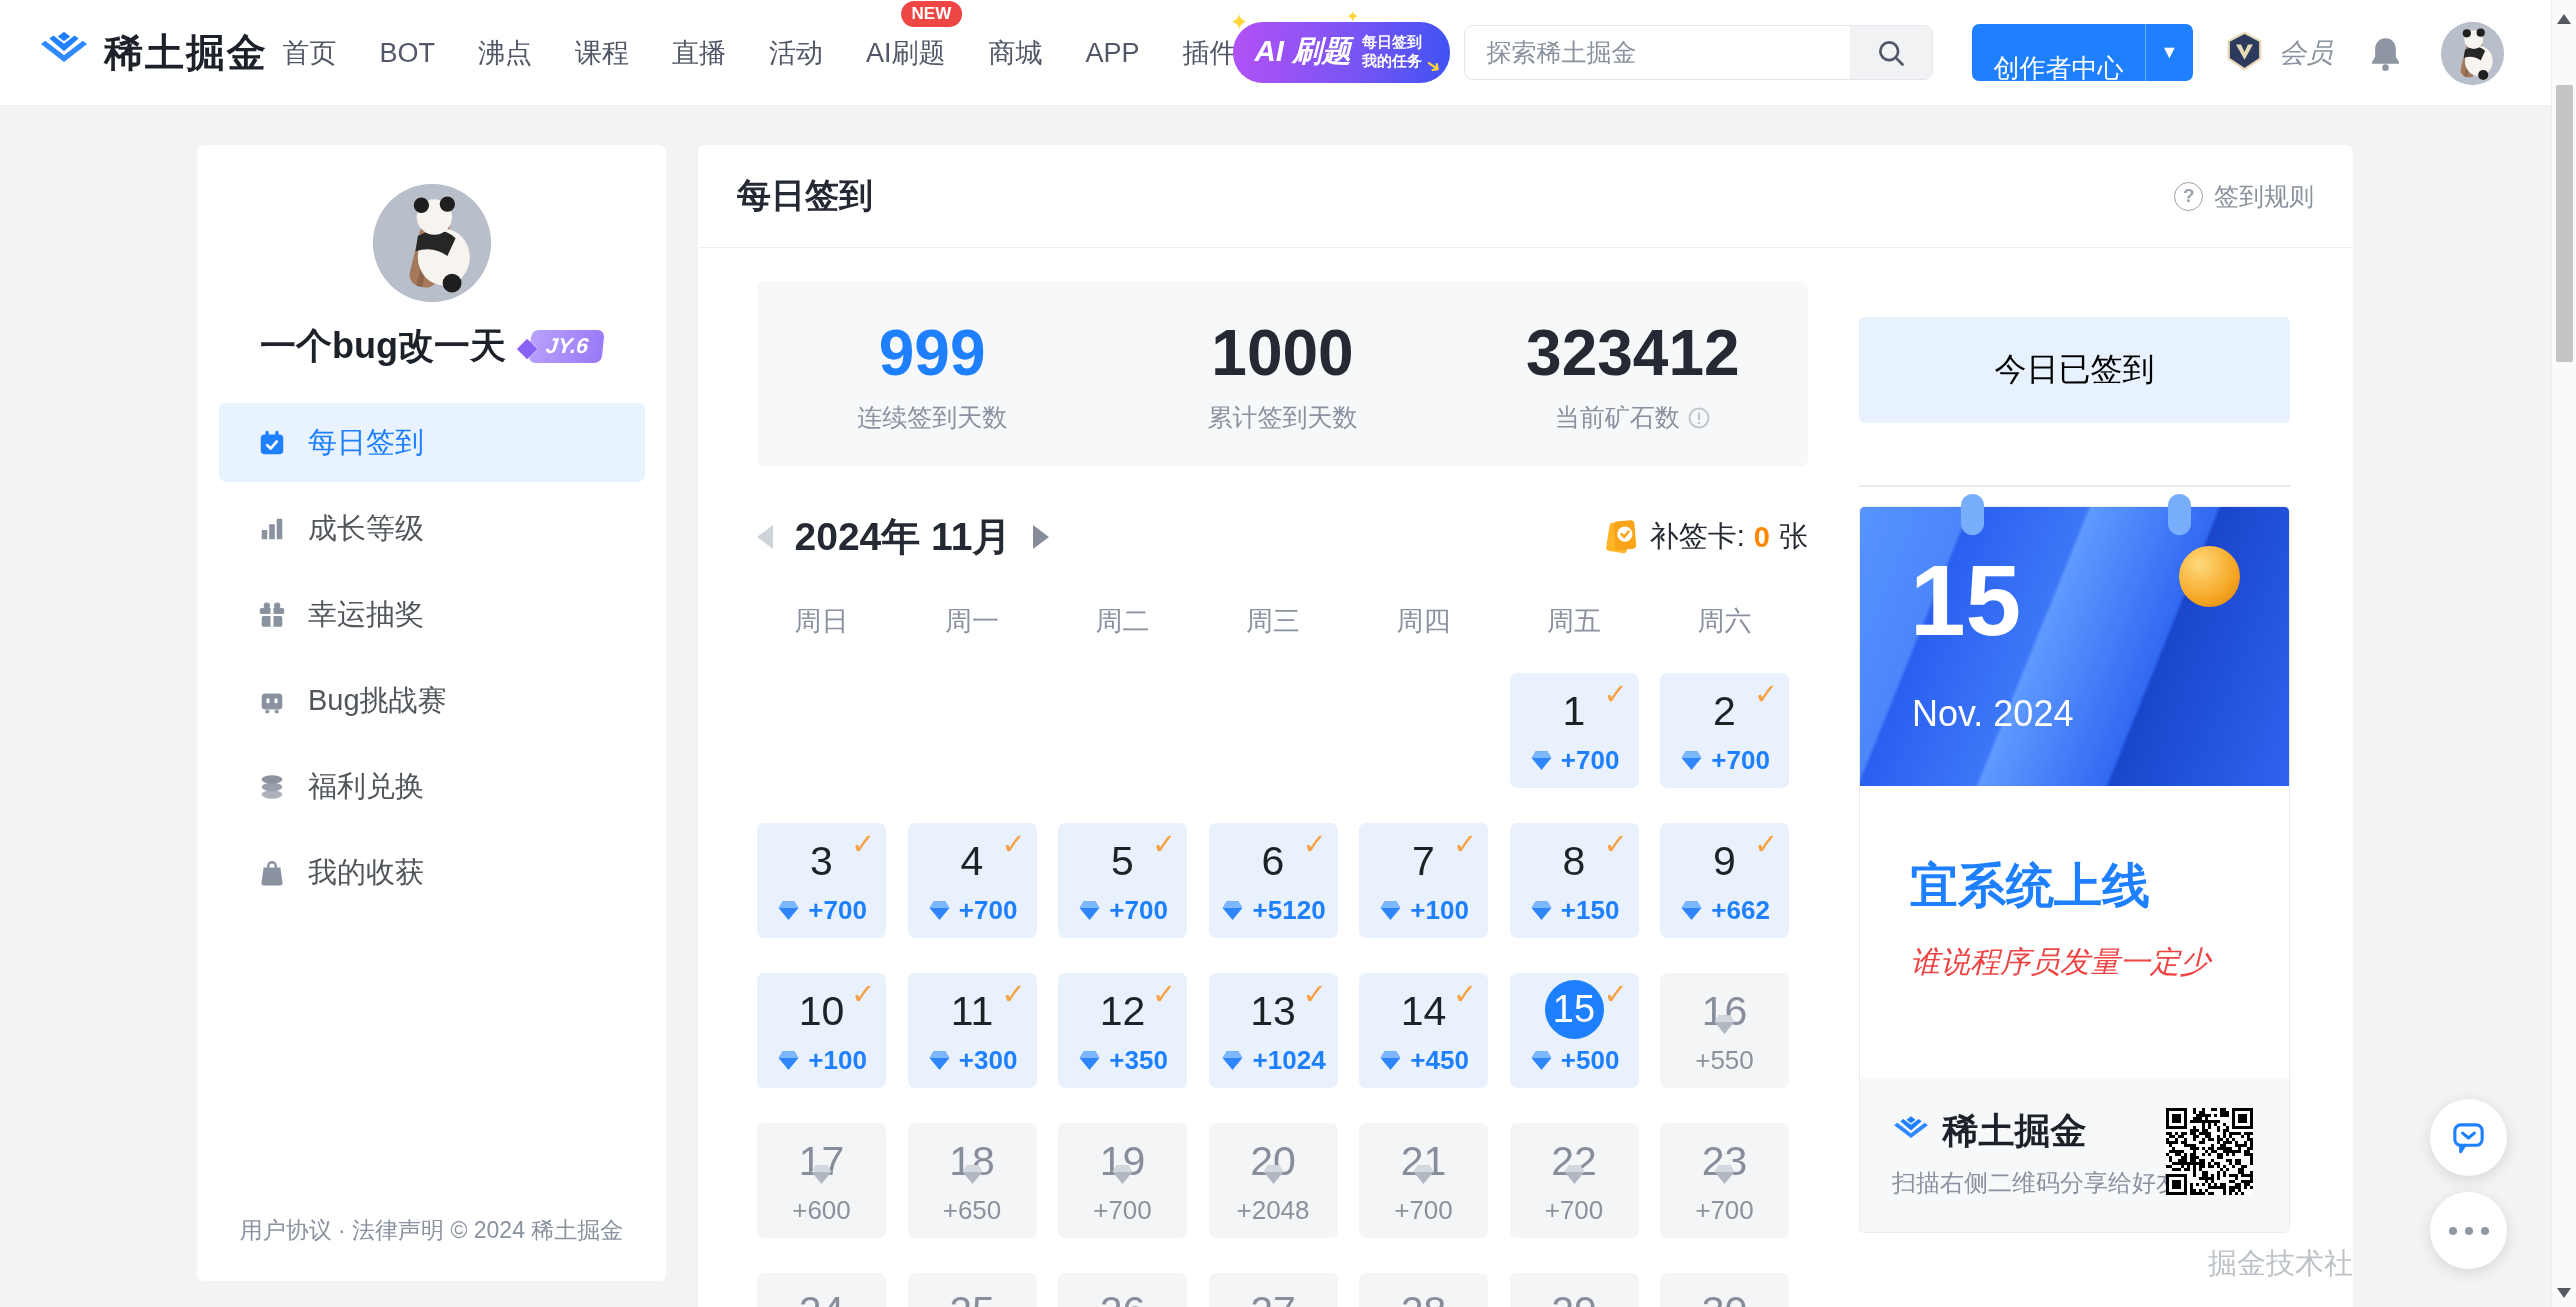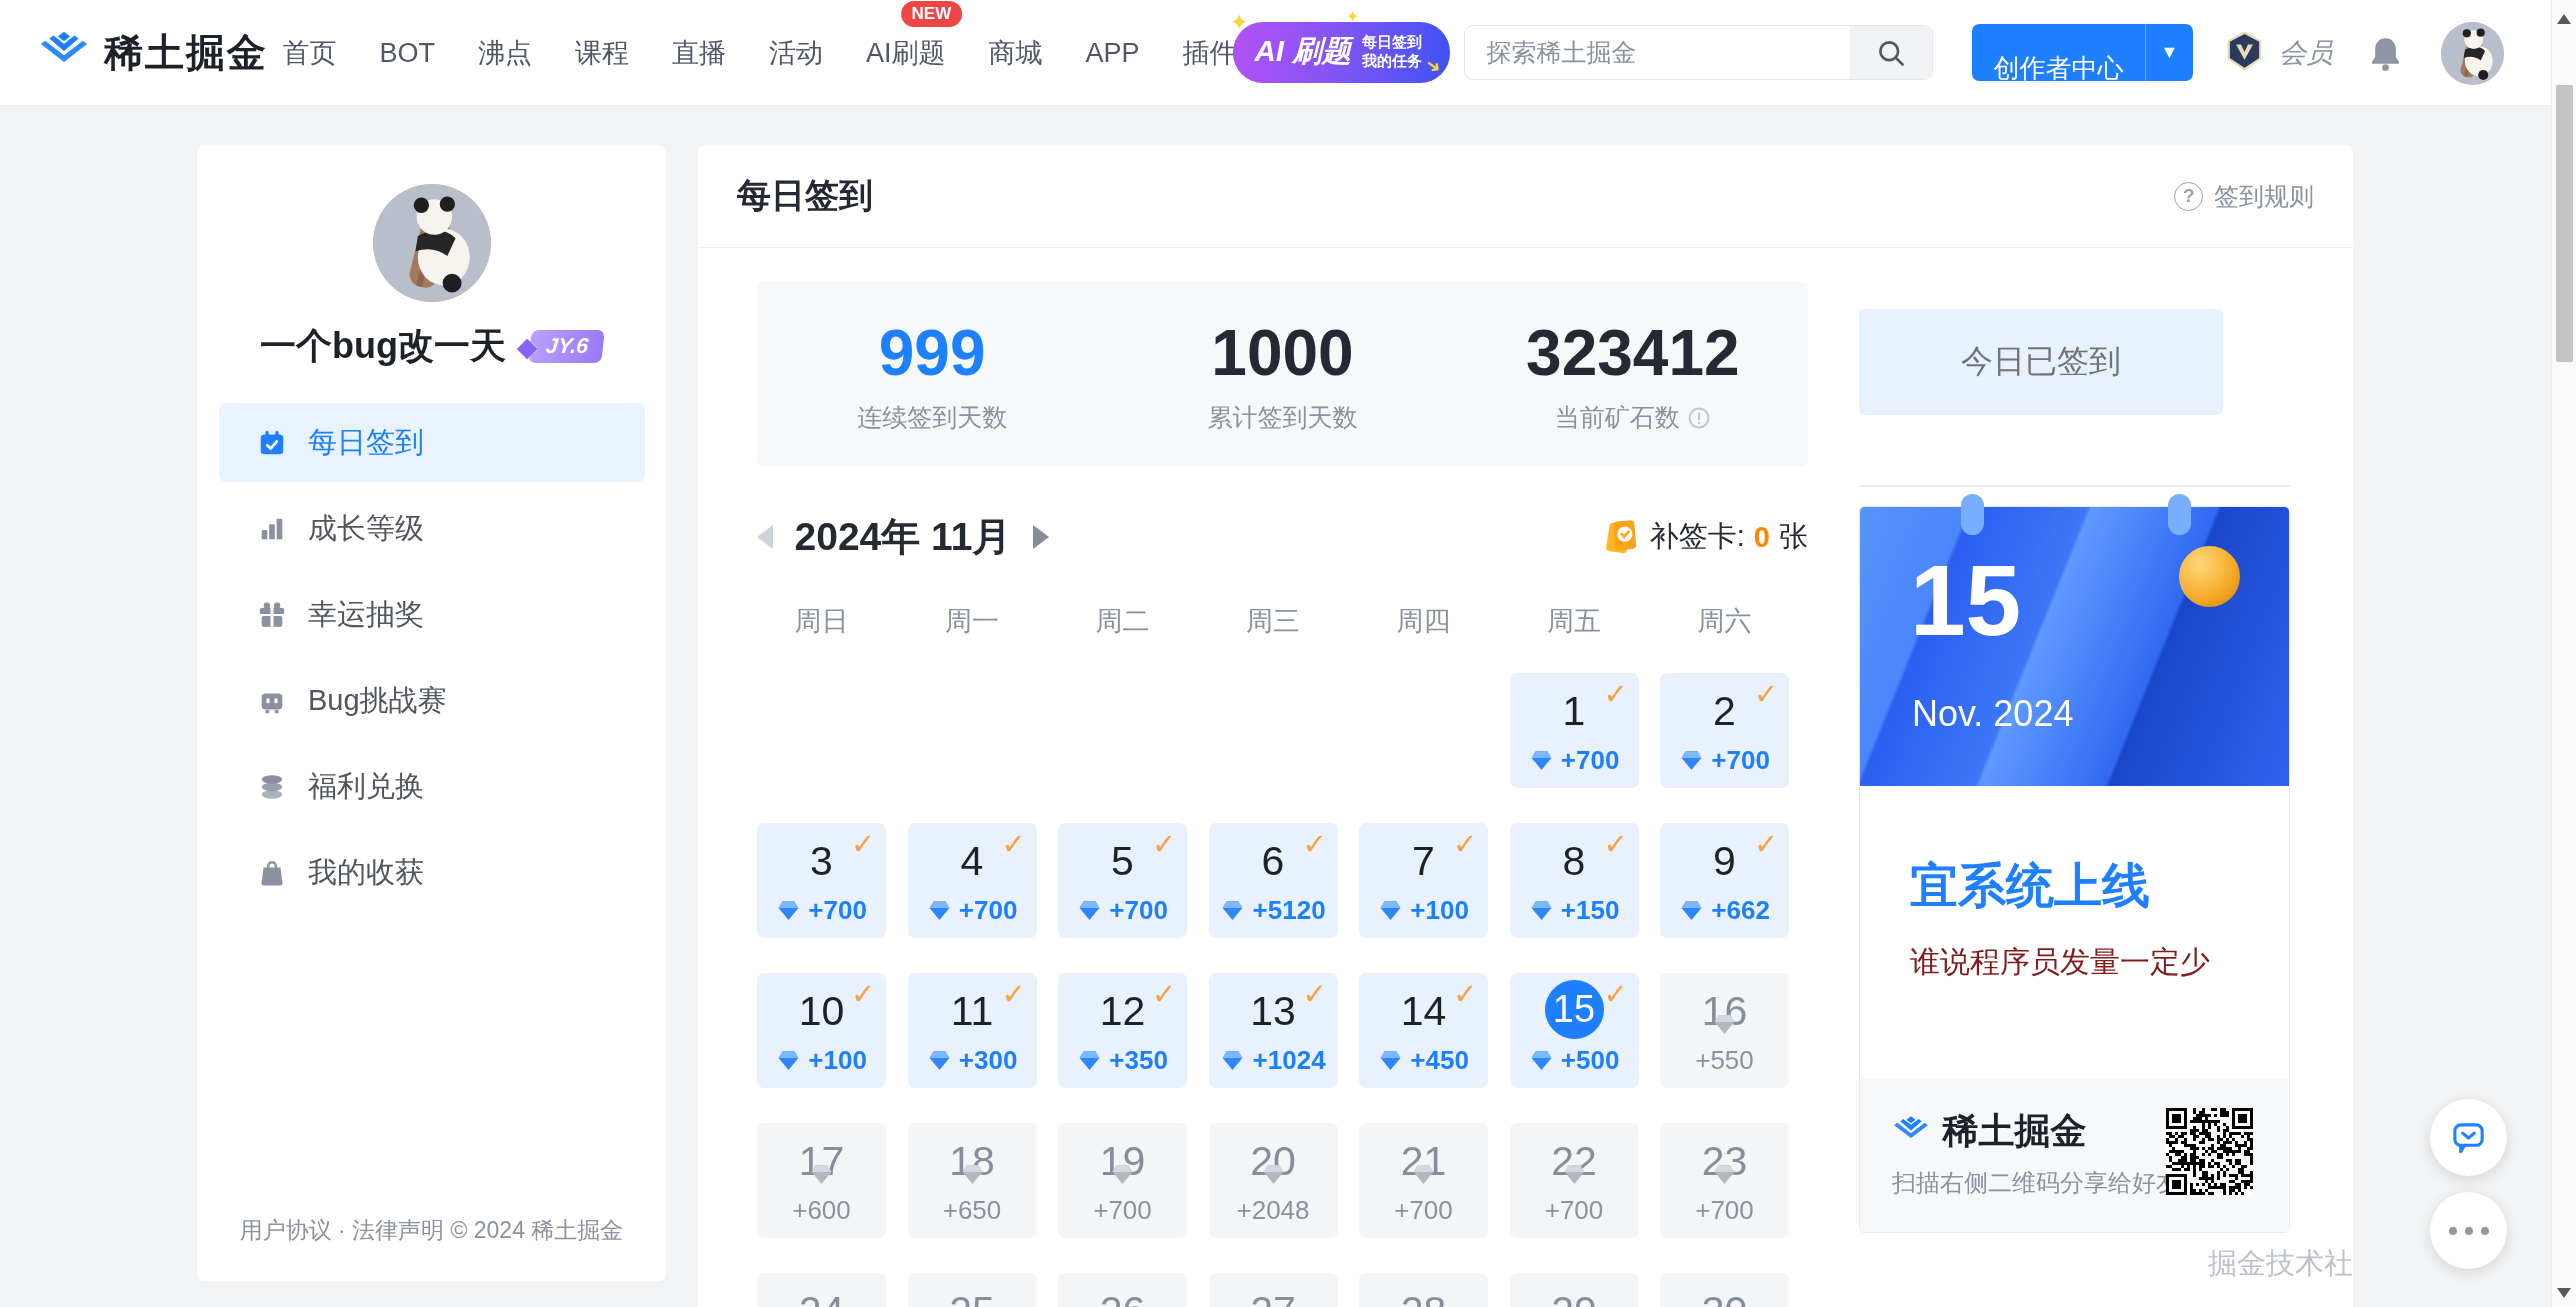--- a/index.html
+++ b/index.html
@@ -77,31 +77,31 @@
   .day-cell.checked, .day-cell.today { background:#e9f1fd; }
   .day-cell.future { background:#f4f5f7; }
   .day-num { font-size:41px; color:#1d2227; margin-top:14.3px; display:inline-block; line-height:1.2; }
   .day-cell.future .day-num { color:#878e9b; }
   .today-circle { width:59px; height:59px; margin-top:7.2px; background:#1e80ff; border-radius:50%; color:#fff; display:inline-flex; align-items:center; justify-content:center; font-size:38px; }
   .check { position:absolute; top:3.6px; right:10.7px; color:#f7a145; font-size:29px; font-weight:900; }
   .reward { position:absolute; bottom:12.5px; left:0; width:100%; display:flex; align-items:center; justify-content:center; gap:7.2px; font-size:26px; font-weight:600; color:#1e80ff; }
   .day-cell.future .reward { color:#8b919d; font-weight:400;flex-direction:column; }
 
   
-  .signed-btn { position:absolute; left:1161px; top:164px; width:364px; height:106px; background:#e8f1fe; border-radius:5.4px; display:flex; align-items:center; justify-content:center; font-size:32px; color:#737373; cursor:pointer; }
+  .signed-btn { position:absolute; left:1161px; top:172px; width:431px; height:106px; background:#e8f1fe; border-radius:5.4px; display:flex; align-items:center; justify-content:center; font-size:32px; color:#000000; cursor:pointer; }
   .panel-div { position:absolute; left:1161px; top:340px; width:431px; height:1.8px; background:#e9ebef; }
   .ring { position:absolute; top:349px; width:23px; height:41px; background:#78aefb; border-radius:11.6px; z-index:5; }
   .panel-card { position:absolute; left:1161px; top:361px; width:431px; height:727px; background:#fff; border:1.8px solid #e9ebef; border-radius:5.4px; overflow:hidden; }
   .card-img { position:absolute; left:0; top:0; width:100%; height:279px;
     background:linear-gradient(112deg,#5694ff 0%,#4b86fb 20%,#2a5ff0 20.8%,#3c77f7 42%,#5e9aff 42.8%,#3169f2 66%,#1a46cc 66.8%,#2f63ef 100%); }
   .card-day { position:absolute; left:50px; top:36px; color:#fff; font-size:100px; font-weight:700; }
   .card-month { position:absolute; left:52px; top:186px; color:#fff; font-size:36px; }
   .ball { position:absolute; left:319px; top:39px; width:61px; height:61px; border-radius:50%; background:radial-gradient(circle at 34% 30%,#ffd97c,#f5a623 62%,#d47e07); }
   .suit-title { position:absolute; left:50px; top:347px; font-size:48px; font-weight:800; color:#1e80ff; }
-  .suit-desc { position:absolute; left:50px; top:435px; font-size:30px; color:#7f1d1d; }
+  .suit-desc { position:absolute; left:50px; top:435px; font-size:30px; color:#ef4444;font-style:italic; }
   .card-bottom { position:absolute; left:0; bottom:0; width:100%; height:154px; background:#f7f8fa; }
   .brand-row { position:absolute; left:32px; top:29px; display:flex; align-items:center; gap:12.5px; }
   .brand-text { font-size:36px; font-weight:700; color:#1d2129; }
   .share-hint { position:absolute; left:32px; top:89px; font-size:24px; color:#8a919f; }
   .qr { position:absolute; right:36px; top:30px; width:87px; height:87px; background:#fff; }
 
   .watermark { position:absolute; left:1510px; top:1099px; font-size:29px; color:#bdc2c9; text-shadow:0.9px 0.9px 0 #fff; white-space:nowrap; }
 
   
   .float-btn { position:absolute; left:2430px; width:77px; height:77px; background:#fff; border-radius:50%; box-shadow:0 3.6px 14.3px rgba(50,50,50,.14); display:flex; align-items:center; justify-content:center; cursor:pointer; z-index:30; }

